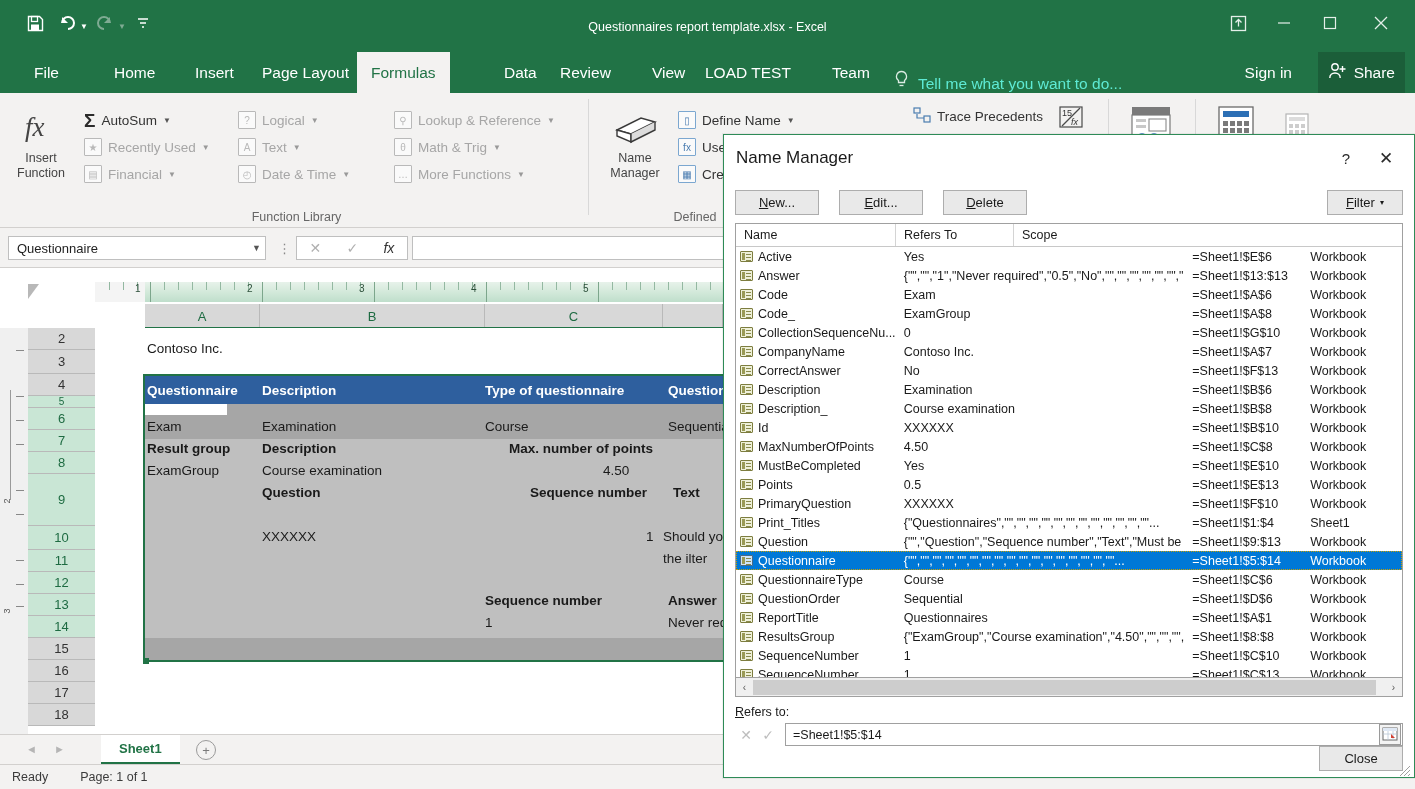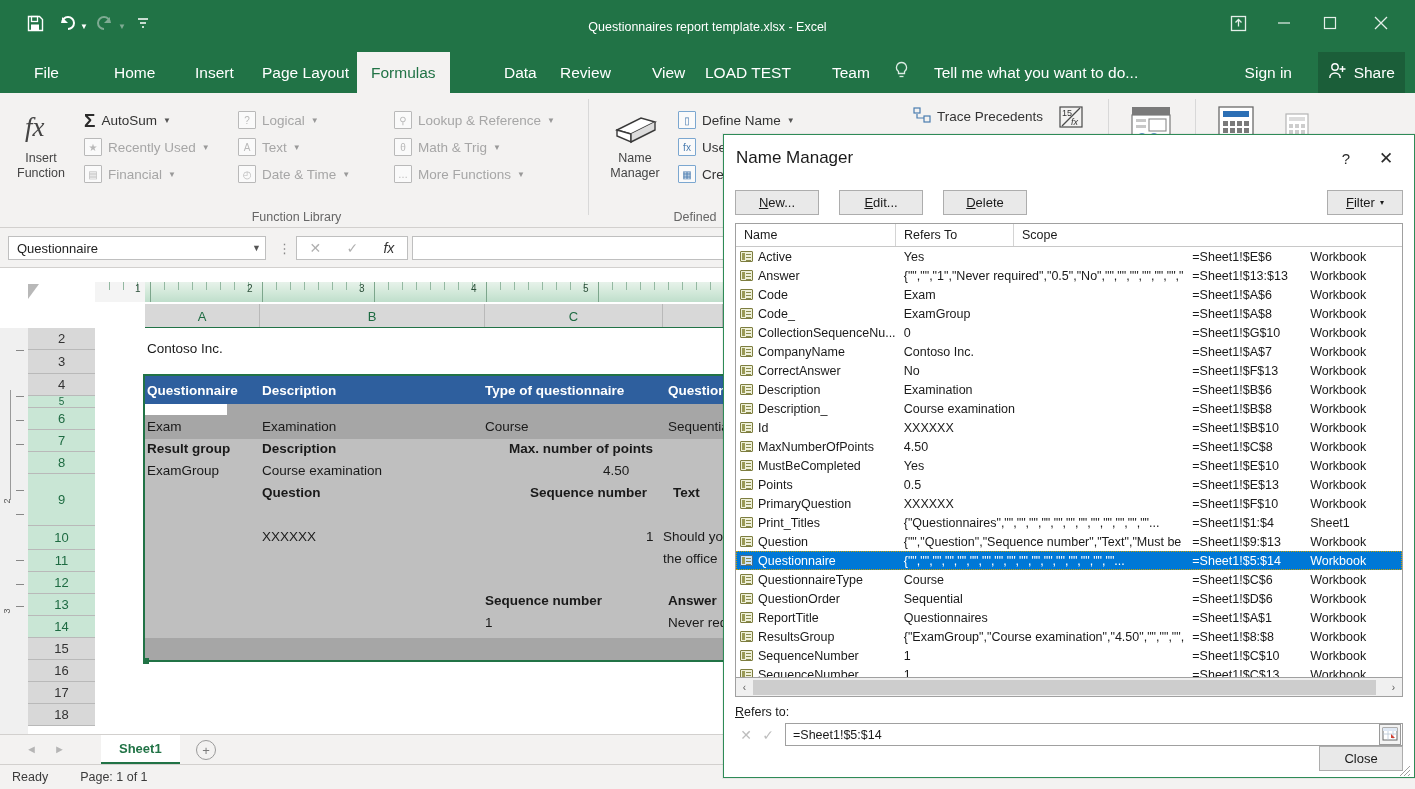--- a/index.html
+++ b/index.html
@@ -40,22 +40,22 @@
     position: absolute; top: 52px; left: 0; width: 1415px; height: 41px;
     background: #217346;
   }
   .tab {
     position: absolute; top: 0; height: 41px; padding: 0 14px;
     display: flex; align-items: center; justify-content: center;
     font-size: 15.5px; color: #ffffff; white-space: nowrap;
   }
   .tab.active { background: #f3f2f1; color: #217346; }
   .tellme {
-    position: absolute; top: 0; height: 41px; display: flex; align-items: center; gap: 24px;
-    font-size: 15.5px; color: #ffffff;
+    position: absolute; top: 0; height: 41px; display: flex; align-items: flex-end; gap: 8px;
+    font-size: 15.5px; color: #5eead4;
   }
   .signin {
     position: absolute; top: 0; right: 123px; height: 41px; display: flex; align-items: center;
     font-size: 15.5px; color: #ffffff;
   }
   .share {
     position: absolute; top: 0; right: 10px; height: 41px; padding: 0 10px;
     display: flex; align-items: center; gap: 7px;
     font-size: 15.5px; color: #ffffff; background: #1b5e39;
   }
@@ -687,21 +687,21 @@
       <div class="ctext" style="left:167px; top:135px;">Course examination</div>
       <div class="ctext" style="left:508px; top:135px;">4.50</div>
 
       <div class="ctext b" style="left:167px; top:157px;">Question</div>
       <div class="ctext b" style="left:435px; top:157px;">Sequence number</div>
       <div class="ctext b" style="left:578px; top:157px;">Text</div>
 
       <div class="ctext" style="left:167px; top:201px;">XXXXXX</div>
       <div class="ctext" style="left:551px; top:201px;">1</div>
       <div class="ctext" style="left:568px; top:201px;">Should yo</div>
-      <div class="ctext" style="left:568px; top:223px;">the office</div>
+      <div class="ctext" style="left:568px; top:223px;">the ilter</div>
 
       <div class="ctext b" style="left:390px; top:265px;">Sequence number</div>
       <div class="ctext b" style="left:573px; top:265px;">Answer</div>
       <div class="ctext" style="left:390px; top:287px;">1</div>
       <div class="ctext" style="left:573px; top:287px;">Never req</div>
 
       <div class="sel-border" style="left:48px; top:46px; width:904px; height:288px;"></div>
       <div class="sel-handle" style="left:48px; top:330px;"></div>
     </div>
   </div>

